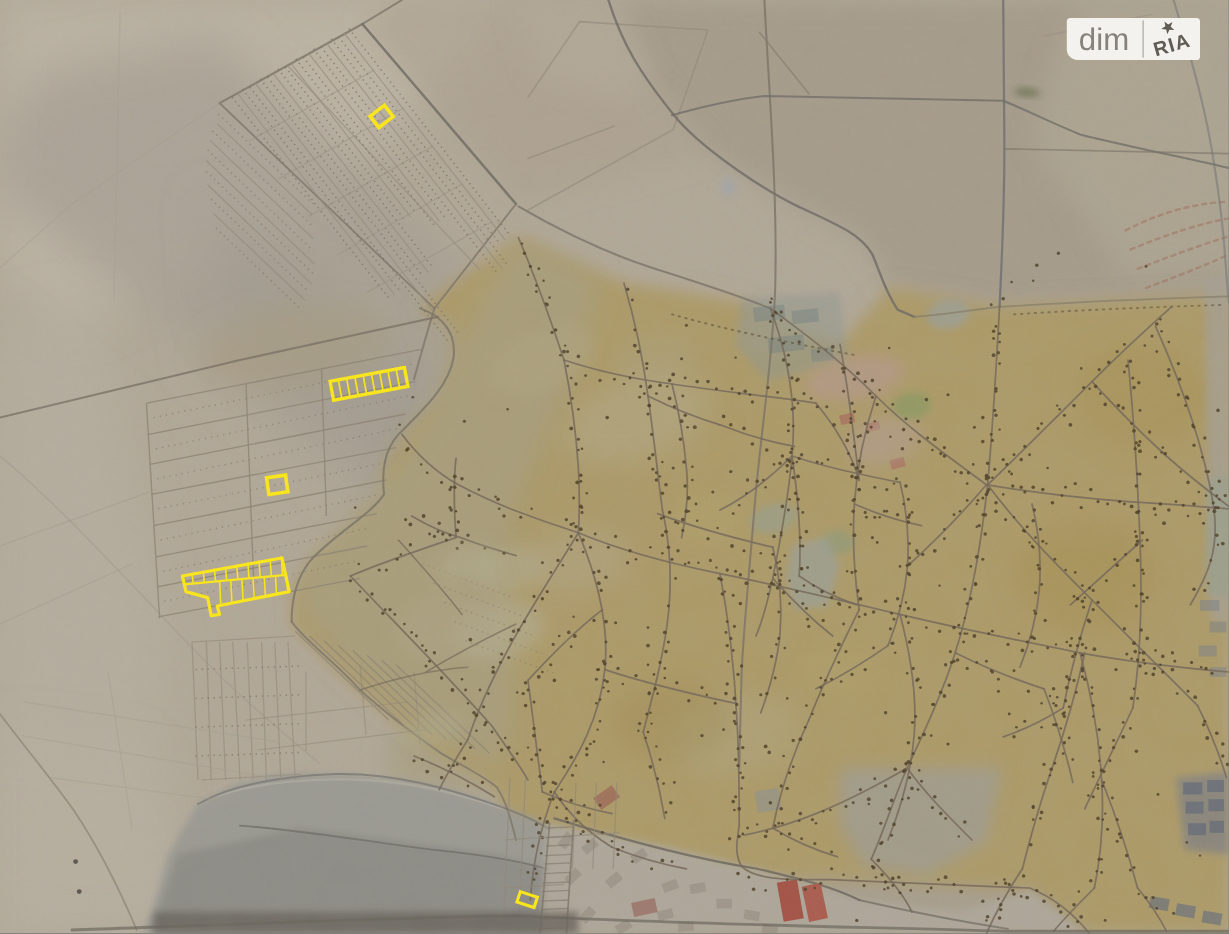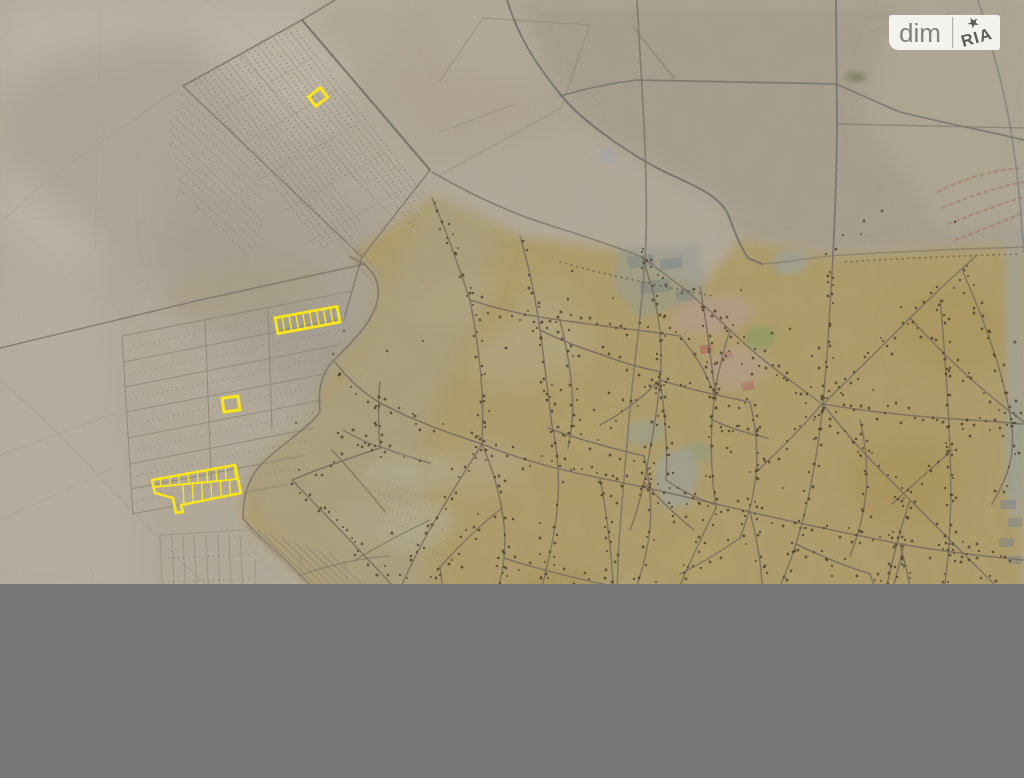--- a/index.html
+++ b/index.html
@@ -1,12 +1,12 @@
 <!DOCTYPE html>
-<html><head><meta charset="utf-8"><style>html,body{margin:0;padding:0;background:#777;}#wrap{position:relative;width:1024px;height:584px;overflow:hidden;font-family:"Liberation Sans",sans-serif;}#map{position:absolute;left:0;top:0;filter:blur(0.6px);}</style></head><body>
+<html><head><meta charset="utf-8"><style>html,body{margin:0;padding:0;background:#777;}#wrap{position:relative;width:1024px;height:778px;overflow:hidden;font-family:"Liberation Sans",sans-serif;}#map{position:absolute;left:0;top:0;filter:blur(0.6px);}</style></head><body>
 <div id="wrap">
 <svg id="map" width="1024" height="778" viewBox="0 0 1024 778" xmlns="http://www.w3.org/2000/svg">
 <defs>
         <filter id="b18" x="-30%" y="-30%" width="160%" height="160%">
           <feGaussianBlur stdDeviation="18"></feGaussianBlur>
         </filter>
         <filter id="b10" x="-30%" y="-30%" width="160%" height="160%">
           <feGaussianBlur stdDeviation="10"></feGaussianBlur>
         </filter>
         <filter id="b6" x="-40%" y="-40%" width="180%" height="180%">

